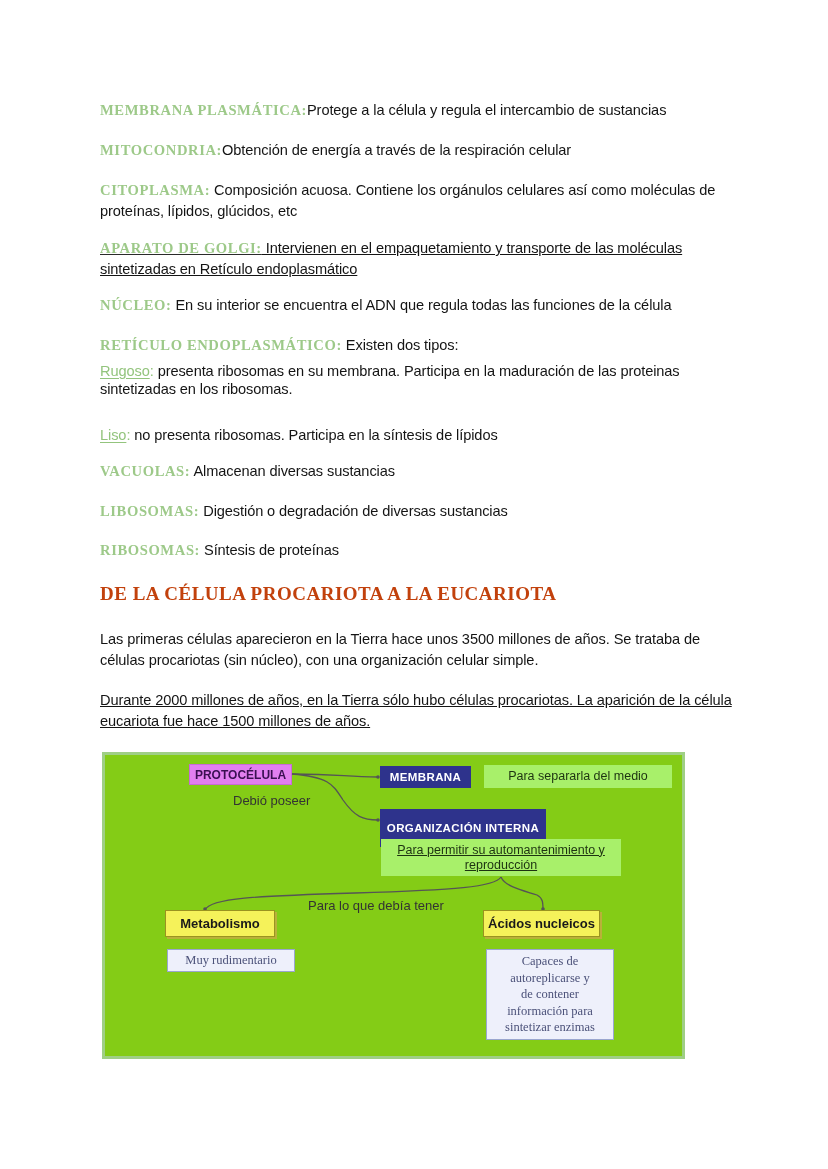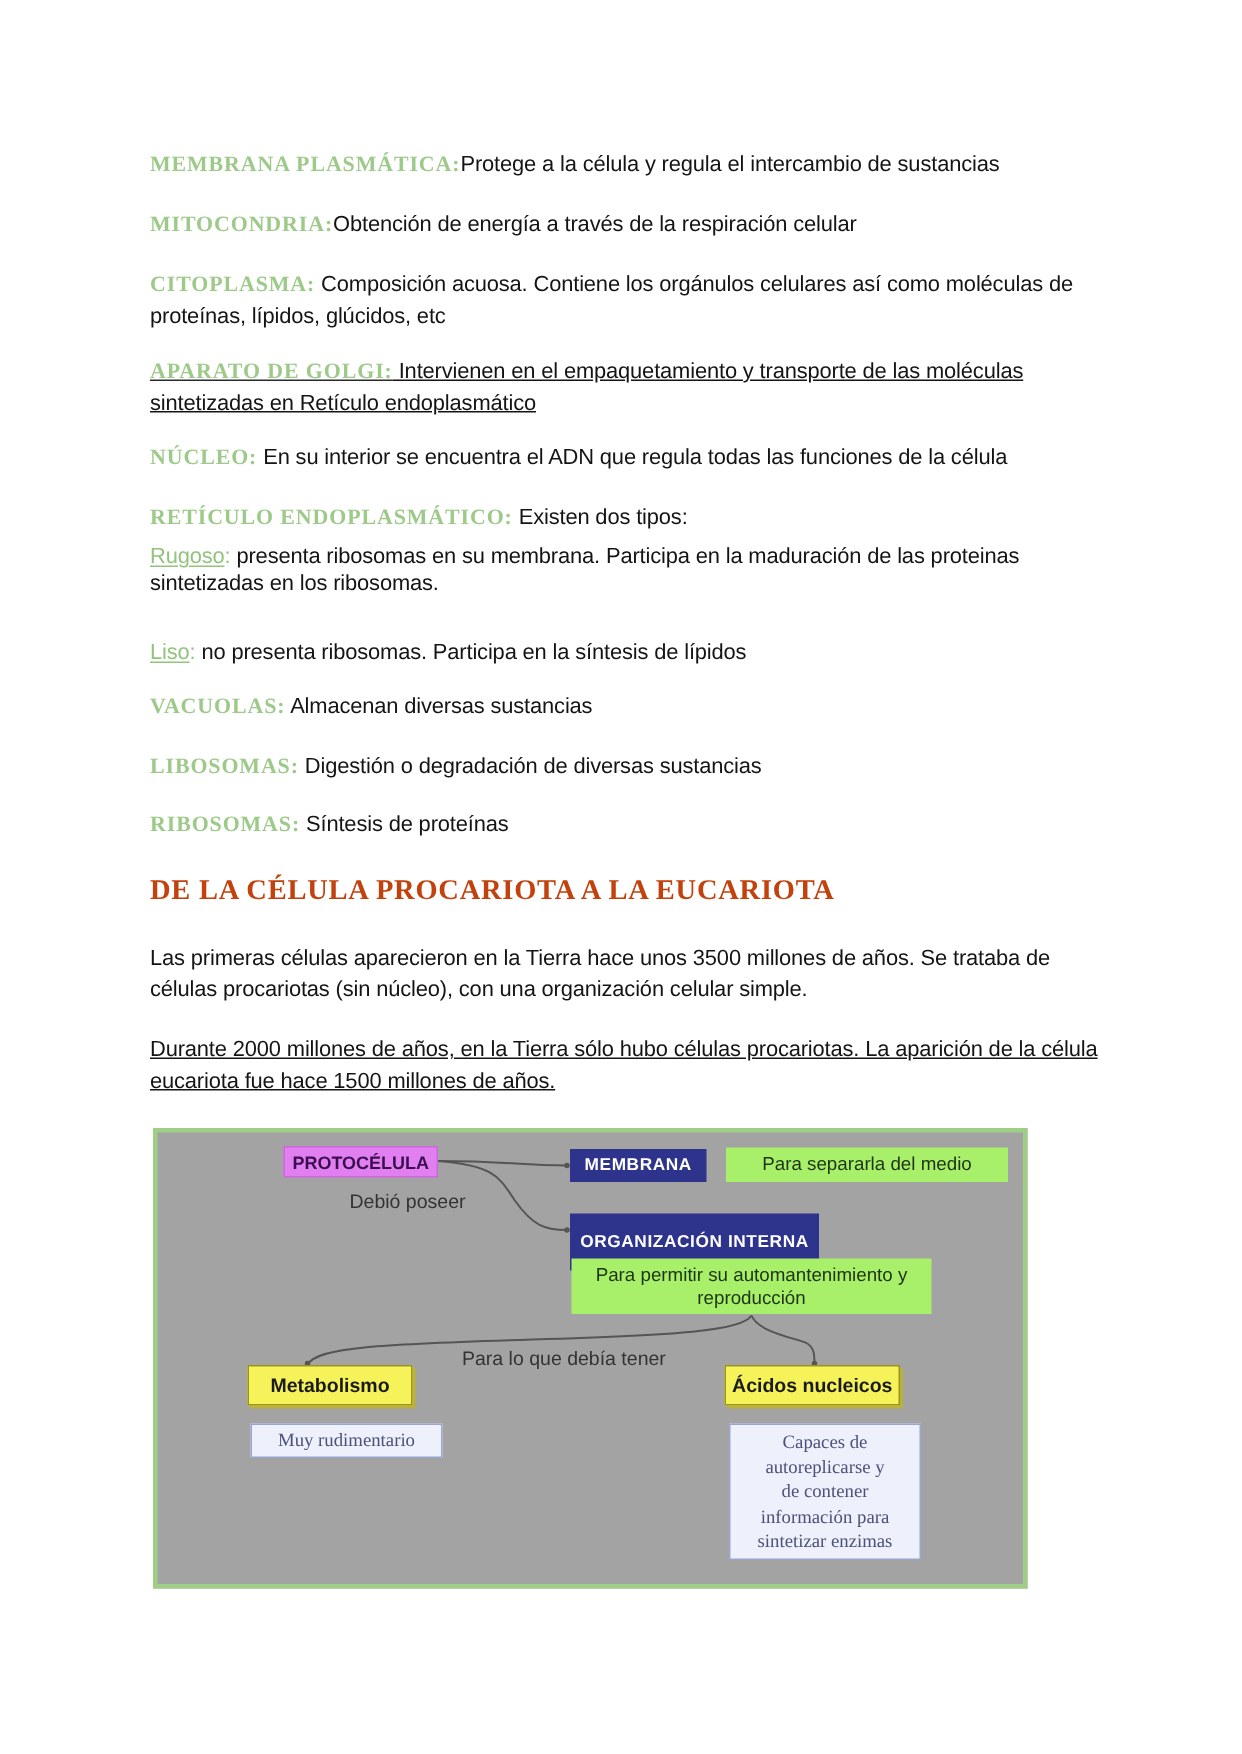--- a/index.html
+++ b/index.html
@@ -43,21 +43,21 @@
     }
 
     
     .diagram {
       position: absolute;
       left: 102px;
       top: 752px;
       width: 583px;
       height: 307px;
       border: 3px solid #9fcf85;
-      background: #a3a3a3;
+      background: #84cc16;
     }
     .dbox { position: absolute; font-family: "Liberation Sans", sans-serif; font-weight: bold; }
     .proto {
       left: 84px; top: 9px; width: 103px; height: 21px;
       background: #e27ff0; color: #3a0f52; font-size: 12px;
       display: flex; align-items: center; justify-content: center;
       border: 1px solid #c96ad6;
     }
     .navy {
       background: #2e338c; color: #fff; font-size: 11.5px;
@@ -65,21 +65,21 @@
       letter-spacing: 0.4px;
     }
     .memb { left: 275px; top: 11px; width: 91px; height: 22px; }
     .org { left: 275px; top: 54px; width: 166px; height: 38px; }
     .lgreen {
       background: #a8f06a; color: #1d3311; font-weight: normal;
       font-size: 12.5px; display: flex; align-items: center; justify-content: center;
       text-align: center; line-height: 15px;
     }
     .sep { left: 379px; top: 10px; width: 188px; height: 23px; }
-    .perm { left: 276px; top: 84px; width: 240px; height: 37px; }
+    .perm { left: 276px; top: 84px; width: 240px; height: 37px; text-decoration: underline; }
     .debio { position: absolute; left: 128px; top: 38px; font-size: 13px; color: #333; }
     .paralo { position: absolute; left: 203px; top: 143px; font-size: 13px; color: #333; }
     .yellow {
       background: #f5f25a; color: #1a1a1a; font-size: 13px;
       border: 1px solid #9a9320;
       display: flex; align-items: center; justify-content: center;
       box-shadow: 2px 2px 0 #b9b13a;
     }
     .metab { left: 60px; top: 155px; width: 110px; height: 27px; }
     .acidos { left: 378px; top: 155px; width: 117px; height: 27px; }

